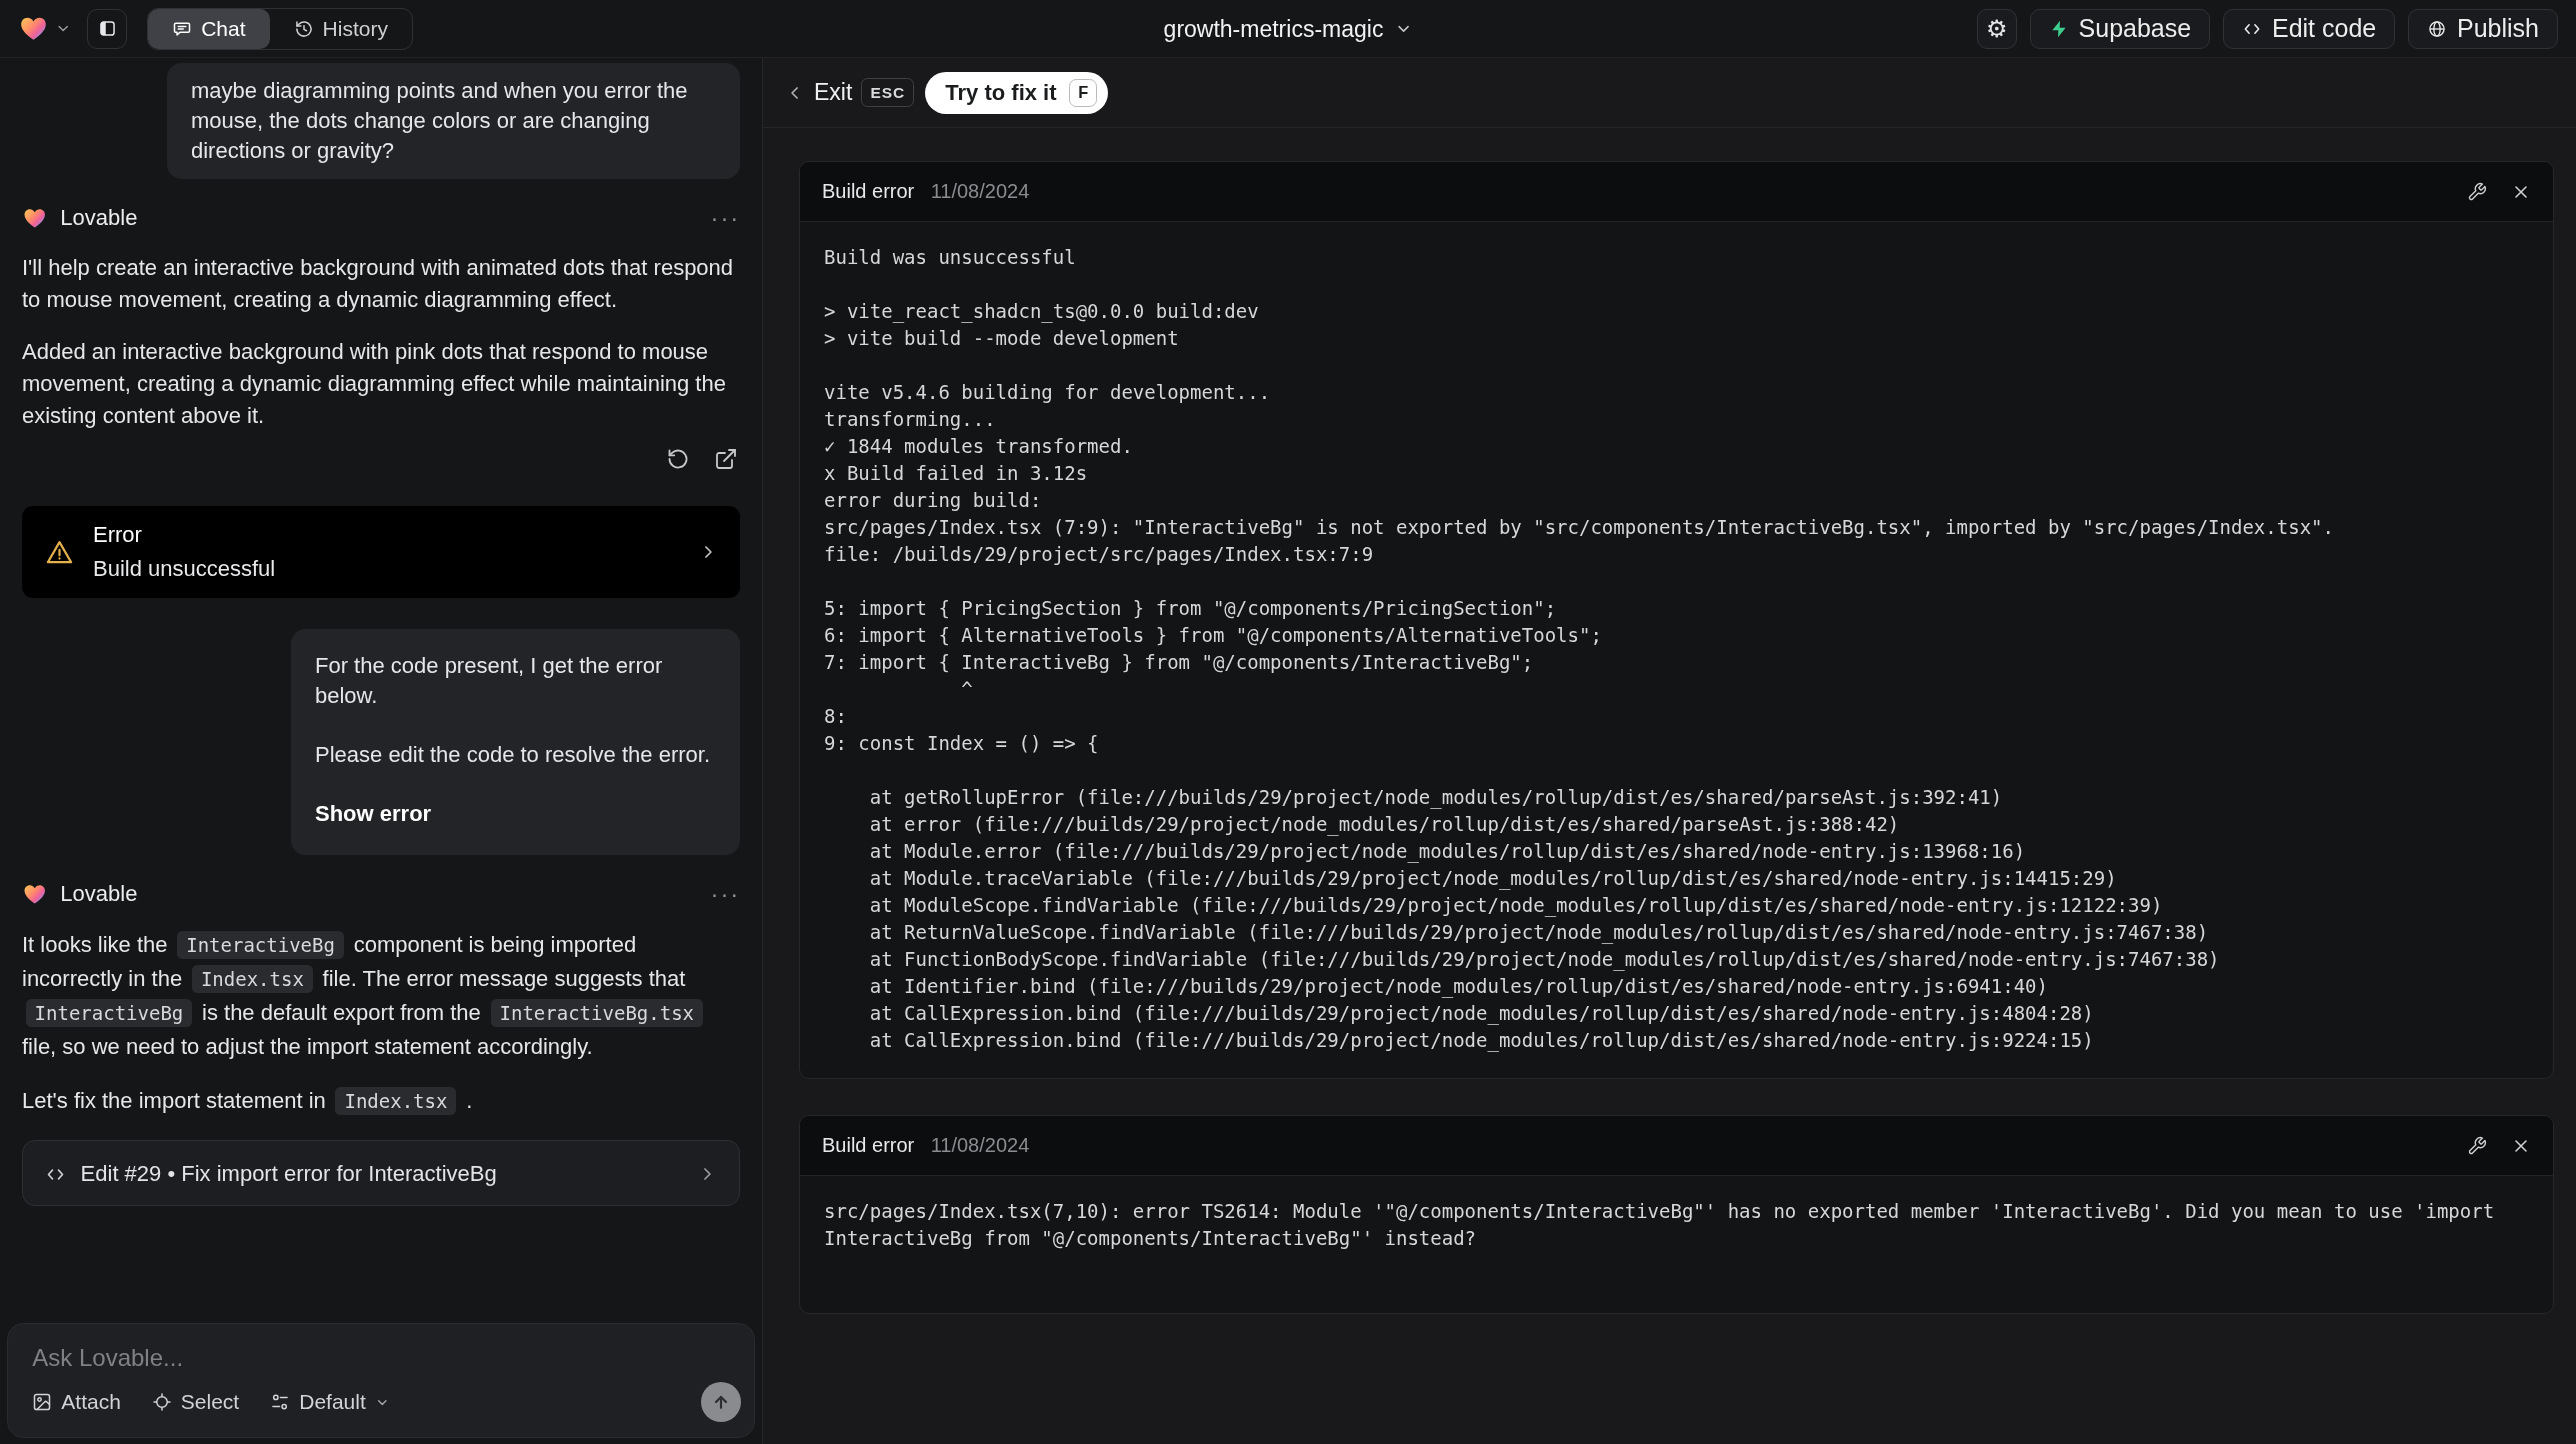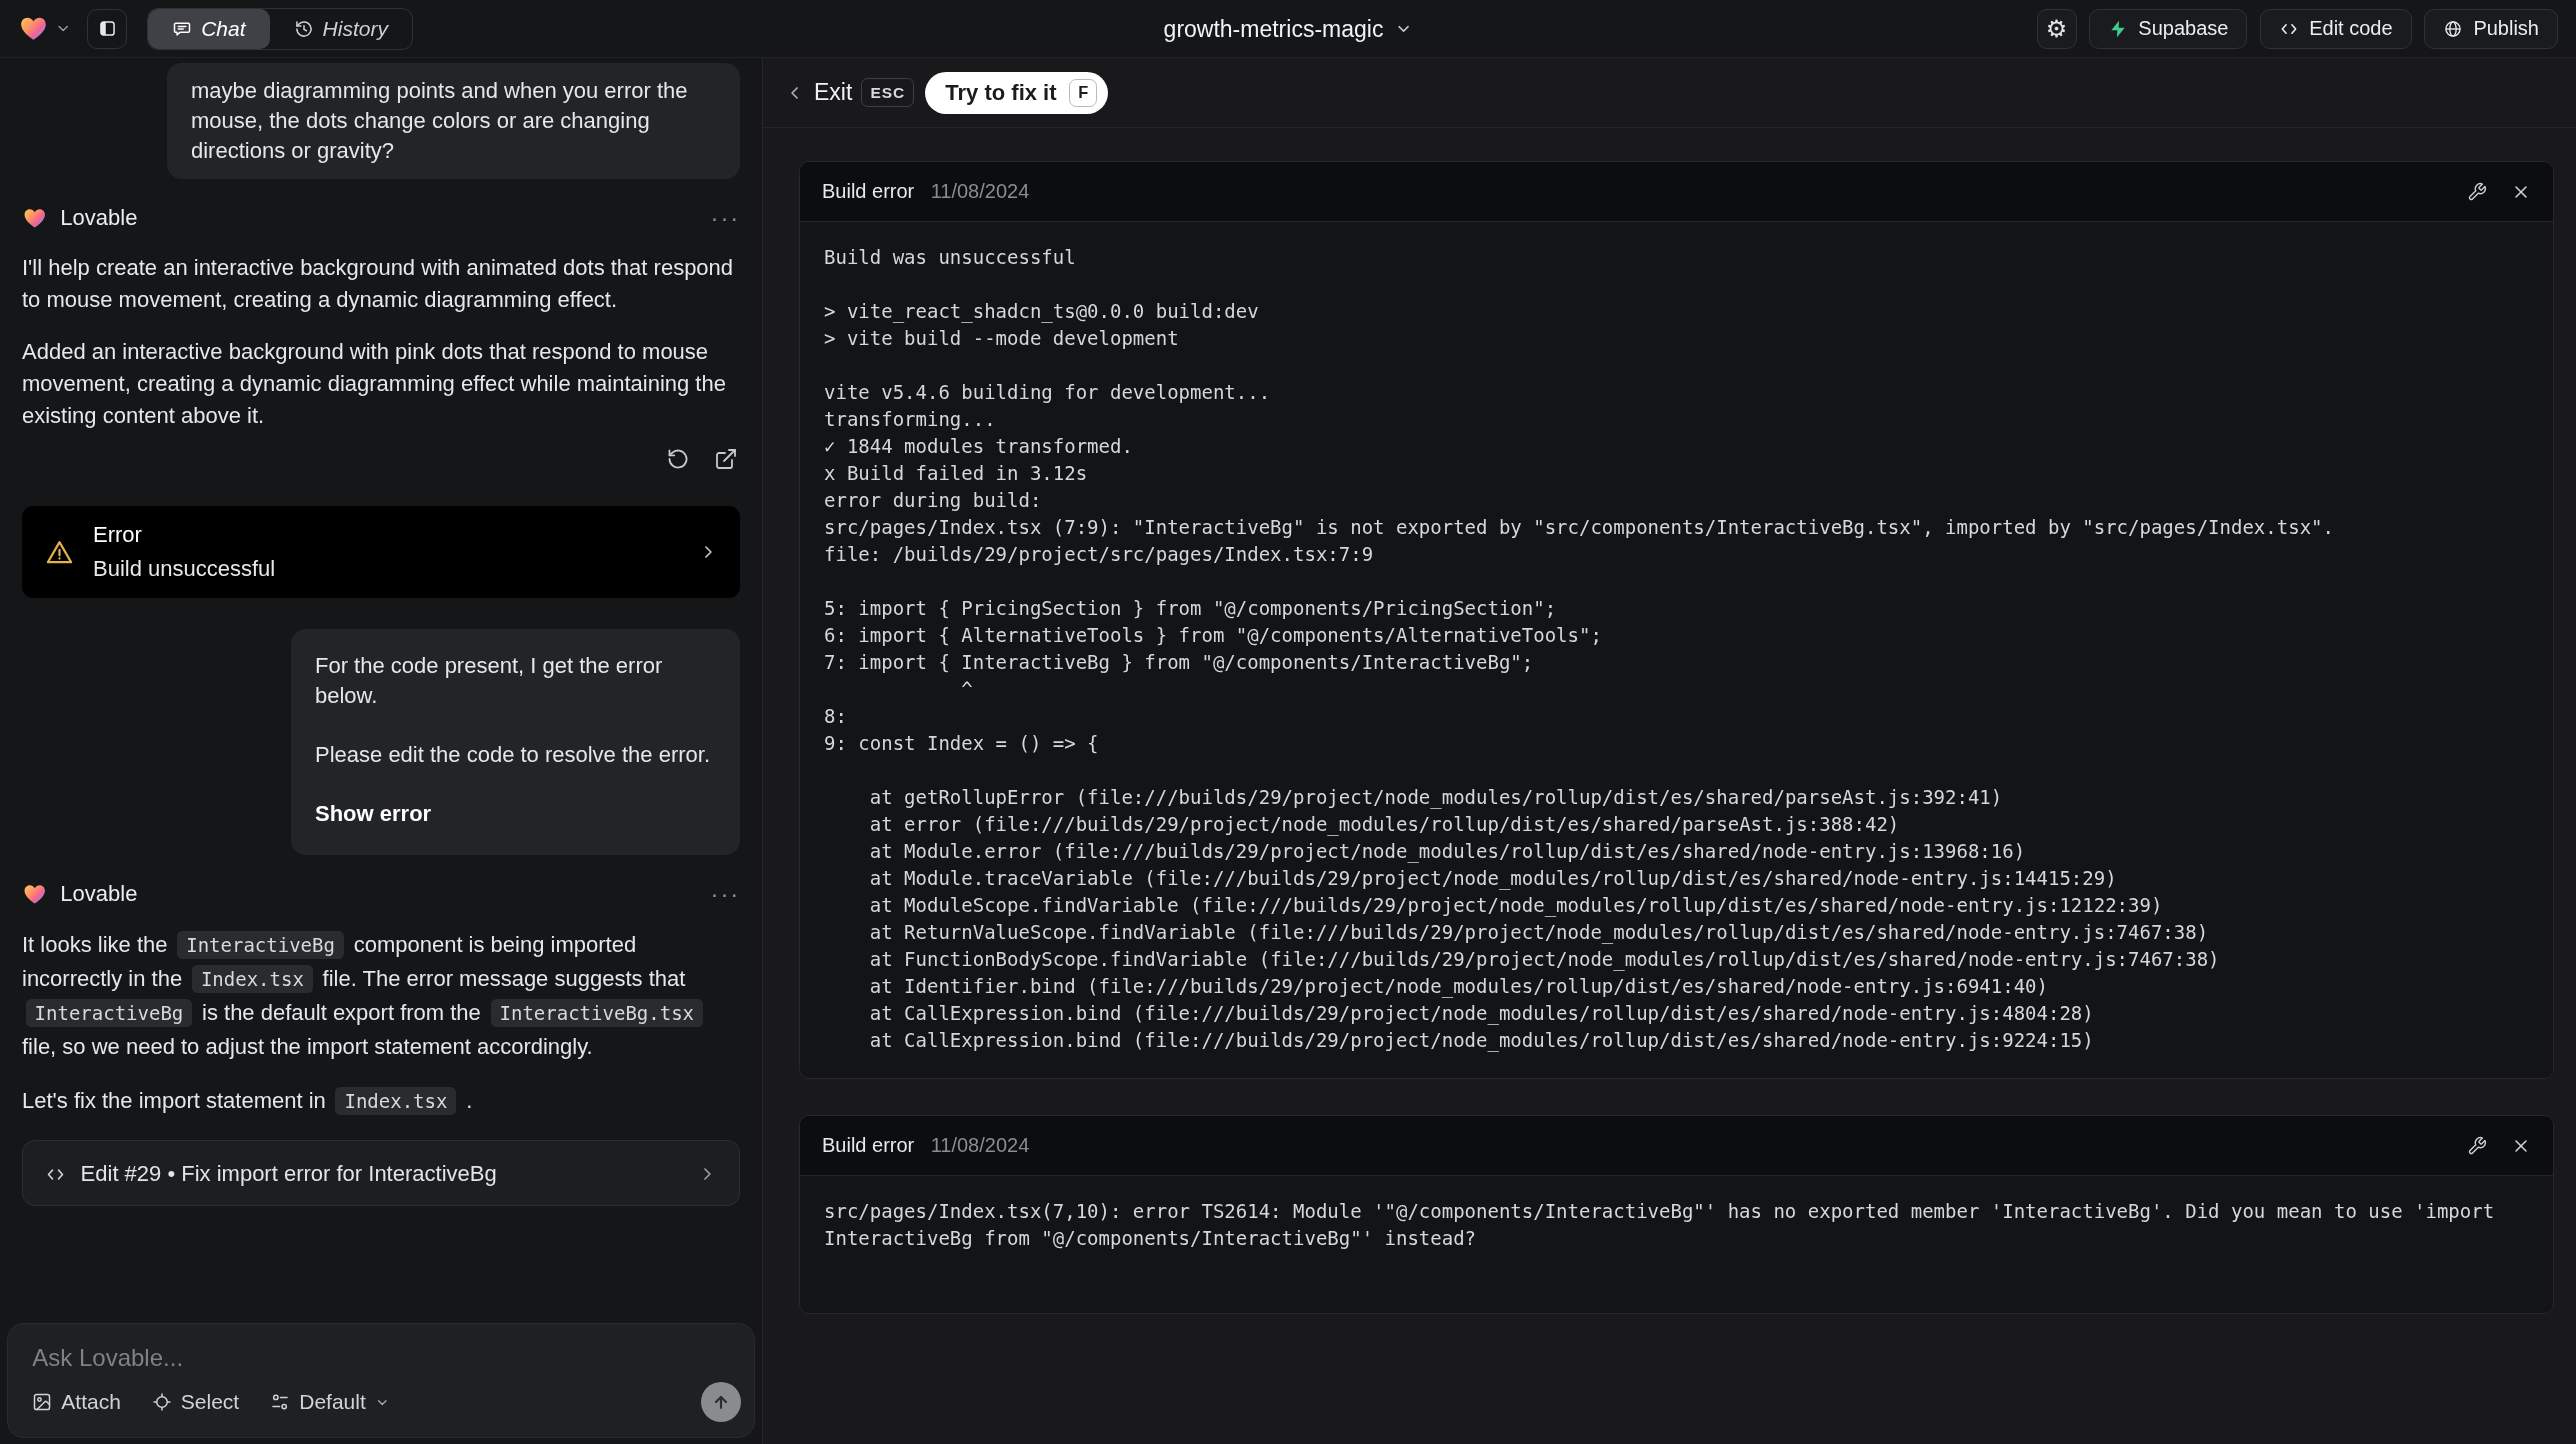--- a/index.html
+++ b/index.html
@@ -13,29 +13,29 @@
   .tb-left { display:flex; align-items:center; gap:9px; }
   .logo-btn { display:flex; align-items:center; gap:5.5px; cursor:pointer; }
   .heart { width:31px; height:29px; }
   .tb-chev { width:16.4px; height:16.4px; color:#9b9da1; }
   .icon-sq { width:40px; height:40px; border:0.9px solid #313236; border-radius:10px;
     display:flex; align-items:center; justify-content:center; background:transparent; margin-left:7.3px; }
   .icon-sq svg { width:21px; height:21px; }
   .seg { display:flex; align-items:center; border:0.9px solid #303134; border-radius:11px;
     margin-left:11px; overflow:hidden; height:42px; }
   .seg-item { display:flex; align-items:center; gap:9px; padding:0 24px; height:100%;
-    font-size:21px; color:#cfd0d3;font-style:italic; }
+    font-size:21px; color:#cfd0d3; }
   .seg-item svg { width:20px; height:20px; }
   .seg-item.active { background:#404146; color:#ffffff; border-radius:10px; }
   .tb-title { position:absolute; left:50%; top:50%; transform:translate(-50%,-50%);
     display:flex; align-items:center; gap:11px; font-size:23px; color:#f2f3f4; }
   .tb-title svg { width:18px; height:18px; color:#c6c7ca; }
   .tb-right { margin-left:auto; display:flex; align-items:center; gap:12.8px; }
   .tb-btn { height:40px; display:flex; align-items:center; gap:10px; padding:0 18px;
-    border:0.9px solid #313236; border-radius:10px; background:#1a1b1e; font-size:20px; color:#eceded; }
+    border:0.9px solid #313236; border-radius:10px; background:#1a1b1e; font-size:25px; color:#eceded; }
   .tb-btn svg { width:20px; height:20px; }
   .gear-btn { width:40px; padding:0; justify-content:center; font-size:24px; color:#e4e5e7; }
 
   
   .main { flex:1; display:flex; min-height:0; }
   .chat-col { width:763px; flex:0 0 763px; border-right:0.9px solid #26272a;
     display:flex; flex-direction:column; padding:0 0 7.3px 0; position:relative; background:#151618; }
   .chat-scroll { flex:1; overflow:hidden; padding:3.6px 22px 0 22px; }
 
   .bubble { background:#232427; border-radius:14.6px; padding:12.8px 24px; font-size:22px;

